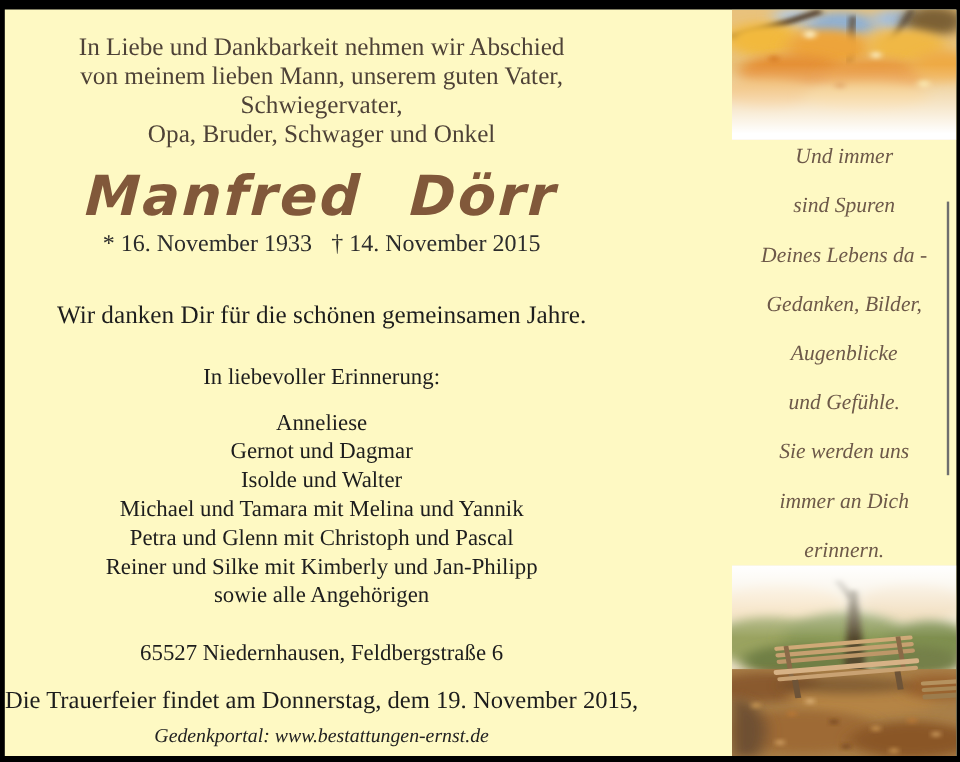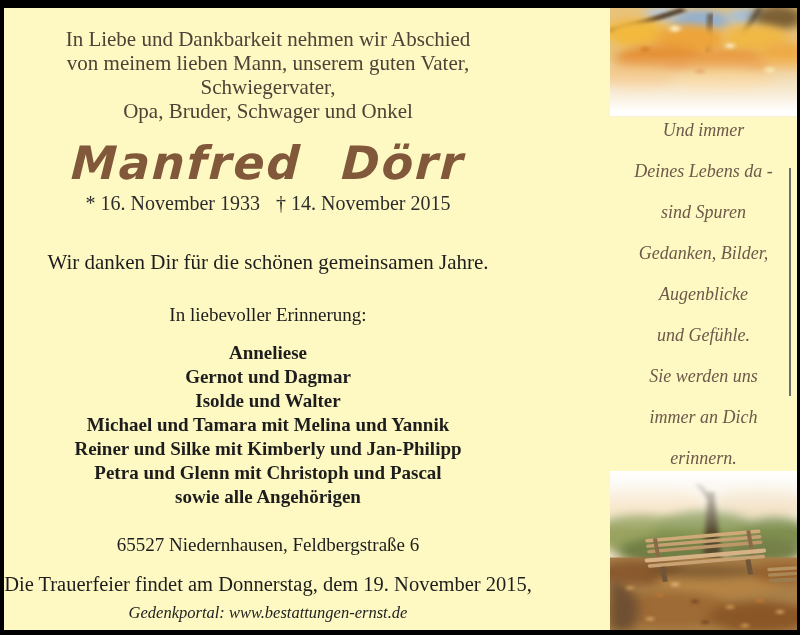--- a/index.html
+++ b/index.html
@@ -35,21 +35,21 @@
     letter-spacing: 2px; word-spacing: 22px;
     transform: skewX(-3deg);
   }
   .dates {
     margin-top: 2px;
     font-size: 20px; color: #2c2c2c;
     display: flex; justify-content: center; gap: 16px;
   }
   .thanks { margin-top: 35px; font-size: 21px; }
   .remembrance { margin-top: 29px; font-size: 19px; }
-  .mourners { margin-top: 15px; font-size: 19px; font-weight: 700; line-height: 24px; }
+  .mourners { margin-top: 15px; font-size: 19px; font-weight: 400; line-height: 24px; }
   .address { margin-top: 25px; font-size: 19px; }
   .funeral { margin-top: 17px; font-size: 20.5px; line-height: 23px; }
   .portal { margin-top: 7px; font-size: 16.5px; font-style: italic; color: #222; }
   
   .sidebar {
     width: 187px; height: 100%;
     display: flex; flex-direction: column;
     position: relative;
   }
   .photo { width: 187px; overflow: hidden; position: relative; }
@@ -90,22 +90,22 @@
 
     <div class="thanks">Wir danken Dir für die schönen gemeinsamen Jahre.</div>
 
     <div class="remembrance">In liebevoller Erinnerung:</div>
 
     <div class="mourners">
       <div>Anneliese</div>
       <div>Gernot und Dagmar</div>
       <div>Isolde und Walter</div>
       <div>Michael und Tamara mit Melina und Yannik</div>
+      <div>Petra und Glenn mit Christoph und Pascal</div>
       <div>Reiner und Silke mit Kimberly und Jan-Philipp</div>
-      <div>Petra und Glenn mit Christoph und Pascal</div>
       <div>sowie alle Angehörigen</div>
     </div>
 
     <div class="address">65527 Niedernhausen, Feldbergstraße 6</div>
 
     <div class="funeral">
       <div>Die Trauerfeier findet am Donnerstag, dem 19. November 2015,</div>
     </div>
 
     <div class="portal">Gedenkportal: www.bestattungen-ernst.de</div>
@@ -147,22 +147,22 @@
         <circle cx="120" cy="55" r="4" fill="#fbe9b8" filter="url(#b3)"></circle>
         <circle cx="35" cy="60" r="4" fill="#d87f28" filter="url(#b3)"></circle>
         <circle cx="160" cy="90" r="5" fill="#f6d98a" filter="url(#b3)"></circle>
         <circle cx="90" cy="92" r="4" fill="#d8872e" filter="url(#b3)"></circle>
         <rect width="187" height="158" fill="url(#fadeB)"></rect>
       </svg>
     </div>
 
     <div class="quote">
       <div>Und immer</div>
+      <div>sind Spuren</div>
       <div>Deines Lebens da -</div>
-      <div>sind Spuren</div>
       <div>Gedanken, Bilder,</div>
       <div>Augenblicke</div>
       <div>und Gefühle.</div>
       <div>Sie werden uns</div>
       <div>immer an Dich</div>
       <div>erinnern.</div>
     </div>
 
     <div class="sidebar-divider"></div>
 

